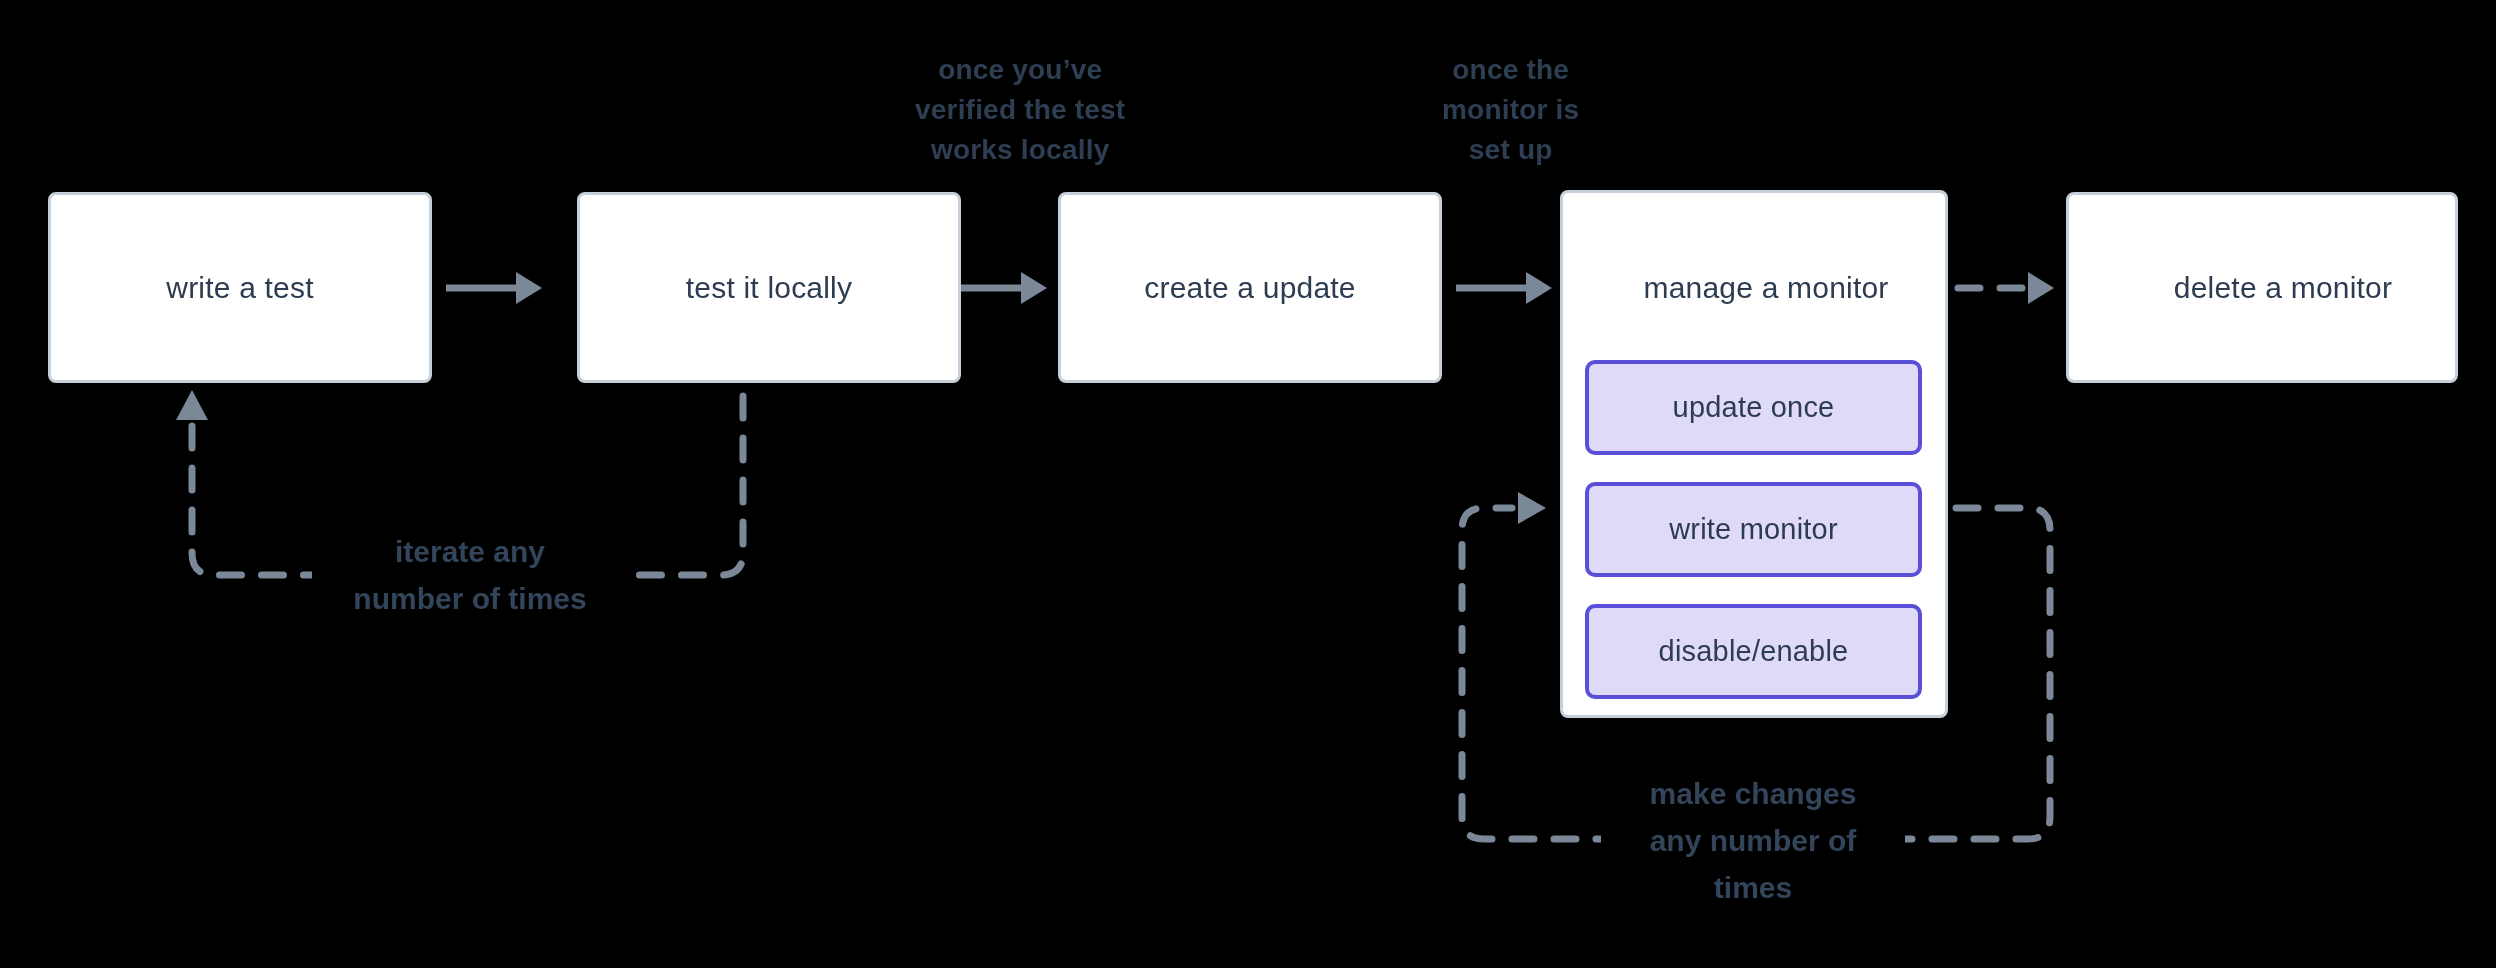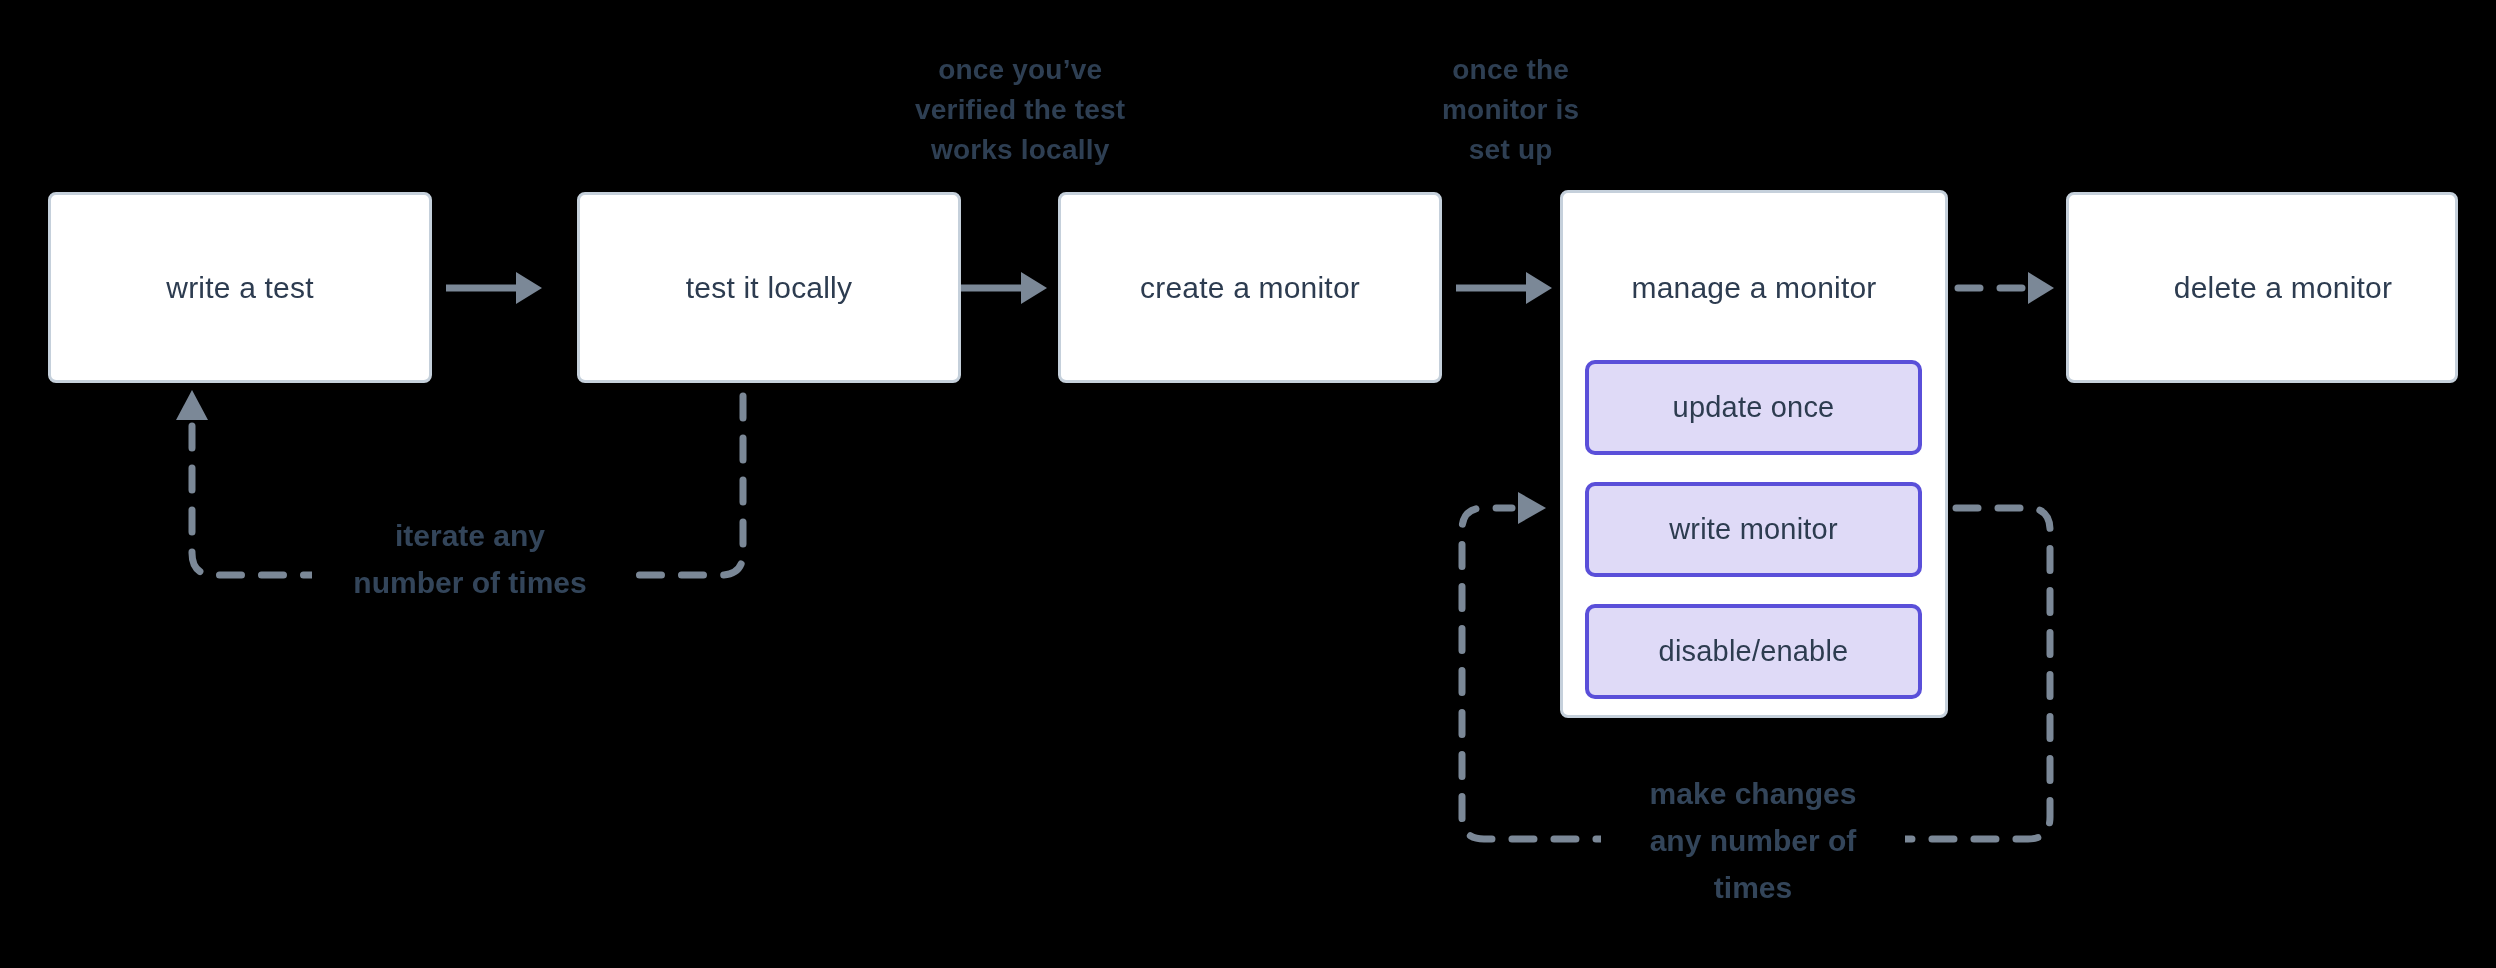--- a/index.html
+++ b/index.html
@@ -28,21 +28,21 @@
     background:var(--node_fill);
     border:3px solid var(--node_border);
     border-radius:8px;
     color:var(--node_text);
     font-size:30px;letter-spacing:0.2px;
     display:flex;align-items:center;justify-content:center;
   }
   .node-title{
     position:absolute;left:0;top:20px;height:150px;width:100%;
     display:flex;align-items:center;justify-content:center;
-    color:var(--node_text);font-size:30px;letter-spacing:0.2px;
+    color:var(--node_text);font-size:30px;letter-spacing:0.2px;padding-left:12px;
   }
   .subaction{
     position:absolute;box-sizing:border-box;left:22px;width:337px;height:95px;
     background:var(--subaction_fill);
     border:4px solid var(--subaction_border);
     border-radius:10px;
     color:var(--node_text);font-size:29px;
     display:flex;align-items:center;justify-content:center;
   }
   .loop-label{
@@ -96,21 +96,21 @@
 
   <div class="node" style="left:48px;top:192px;width:384px;height:191px;">
     <span>write a test</span>
   </div>
 
   <div class="node" style="left:553px;top:192px;width:384px;height:191px;margin-left:24px;">
     <span>test it locally</span>
   </div>
 
   <div class="node" style="left:1058px;top:192px;width:384px;height:191px;">
-    <span>create a monitor</span>
+    <span>create a update</span>
   </div>
 
   <div class="node" style="left:1560px;top:190px;width:388px;height:528px;justify-content:flex-start;">
     <div class="node-title">manage a monitor</div>
     <div class="subaction" style="top:167px;">
       <span>update once</span>
     </div>
     <div class="subaction" style="top:289px;">
       <span>write monitor</span>
     </div>
@@ -128,21 +128,21 @@
     <div>verified the test</div>
     <div>works locally</div>
   </div>
 
   <div class="annotation" style="left:1442px;top:50px;">
     <div>once the</div>
     <div>monitor is</div>
     <div>set up</div>
   </div>
 
-  <div class="loop-label" style="left:312px;top:512px;width:316px;text-align:center;">
+  <div class="loop-label" style="left:312px;top:528px;width:316px;text-align:center;">
     <div>iterate any</div>
     <div>number of times</div>
   </div>
 
   <div class="loop-label" style="left:1601px;top:770px;width:304px;">
     <div>make changes</div>
     <div>any number of</div>
     <div>times</div>
   </div>
 

